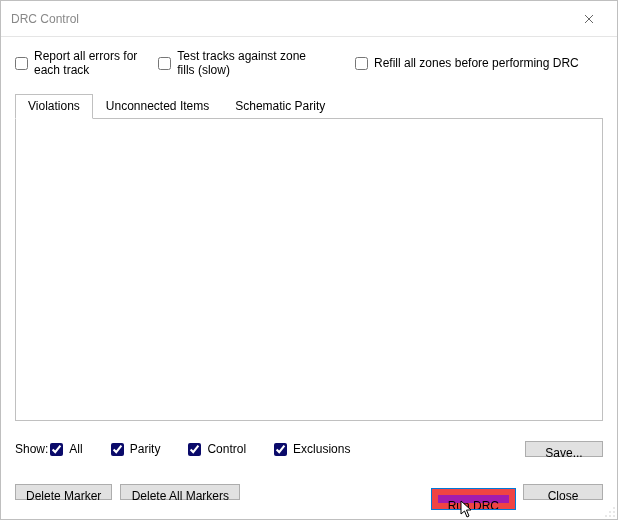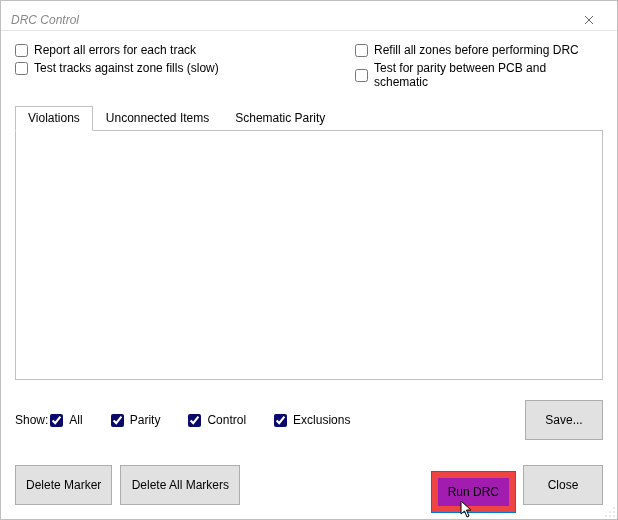--- a/index.html
+++ b/index.html
@@ -13,27 +13,26 @@
     overflow: hidden;
   }
   .window {
     width: 618px; height: 520px;
     border: 1px solid #bfbfbf;
     background: #fff;
     display: flex;
     flex-direction: column;
   }
   .titlebar {
-    height: 30px;
-    display: flex;
-    align-items: center;
-    padding: 8px 8px 0 10px;
+    height: 36px;
+    display: flex;
+    align-items: center;
+    padding: 0 8px 0 10px;
     border-bottom: 1px solid #e5e5e5;
     background: #fff;
-    font-style: italic;
   }
   .titlebar .title {
     flex: 1;
     color: #888;
     font-size: 12px;
   }
   .titlebar .close-btn {
     width: 40px; height: 28px;
     display: flex; align-items: center; justify-content: center;
     color: #888;
@@ -45,21 +44,21 @@
     display: flex;
     flex-direction: column;
   }
   .checkrow {
     display: flex;
     gap: 40px;
     margin-bottom: 4px;
   }
   .checkcol {
     display: flex;
-    flex-direction: column;
+    flex-direction: row;
     gap: 4px;
   }
   .checkcol.left { width: 300px; }
   .checkcol.right { flex: 1; }
   label.cb {
     display: flex;
     align-items: center;
     gap: 6px;
     font-size: 12px;
     color: #000;
@@ -112,21 +111,21 @@
     margin-right: 2px;
   }
   .show-row label.cb { margin-right: 28px; }
   .show-row label.cb:last-of-type { margin-right: 10px; }
   .show-row .spacer { flex: 1; }
   button.win {
     font-family: inherit;
     font-size: 12px;
     padding: 4px 10px;
     min-width: 78px;
-    height: 40px;
+    height: 16px;
     background: #e1e1e1;
     border: 1px solid #adadad;
     color: #000;
     cursor: default;
   }
   button.win.highlight {
     border: 6px solid #ef4444;
     outline: 1px solid #0078d7;
     background: #a21caf;
     margin-top: 14px;
@@ -176,24 +175,20 @@
         <label class="cb">
           <input type="checkbox" style="">
           <span>Test tracks against zone fills (slow)</span>
         </label>
       </div>
       <div class="checkcol right">
         <label class="cb">
           <input type="checkbox" style="">
           <span>Refill all zones before performing DRC</span>
         </label>
-        <label class="cb">
-          <input type="checkbox" style="">
-          <span>Test for parity between PCB and schematic</span>
-        </label>
       </div>
     </div>
 
     <div class="tabs-wrap">
       <div class="tabstrip">
         <div class="tab active">Violations</div>
         <div class="tab">Unconnected Items</div>
         <div class="tab">Schematic Parity</div>
       </div>
       <div class="tabpanel"></div>

